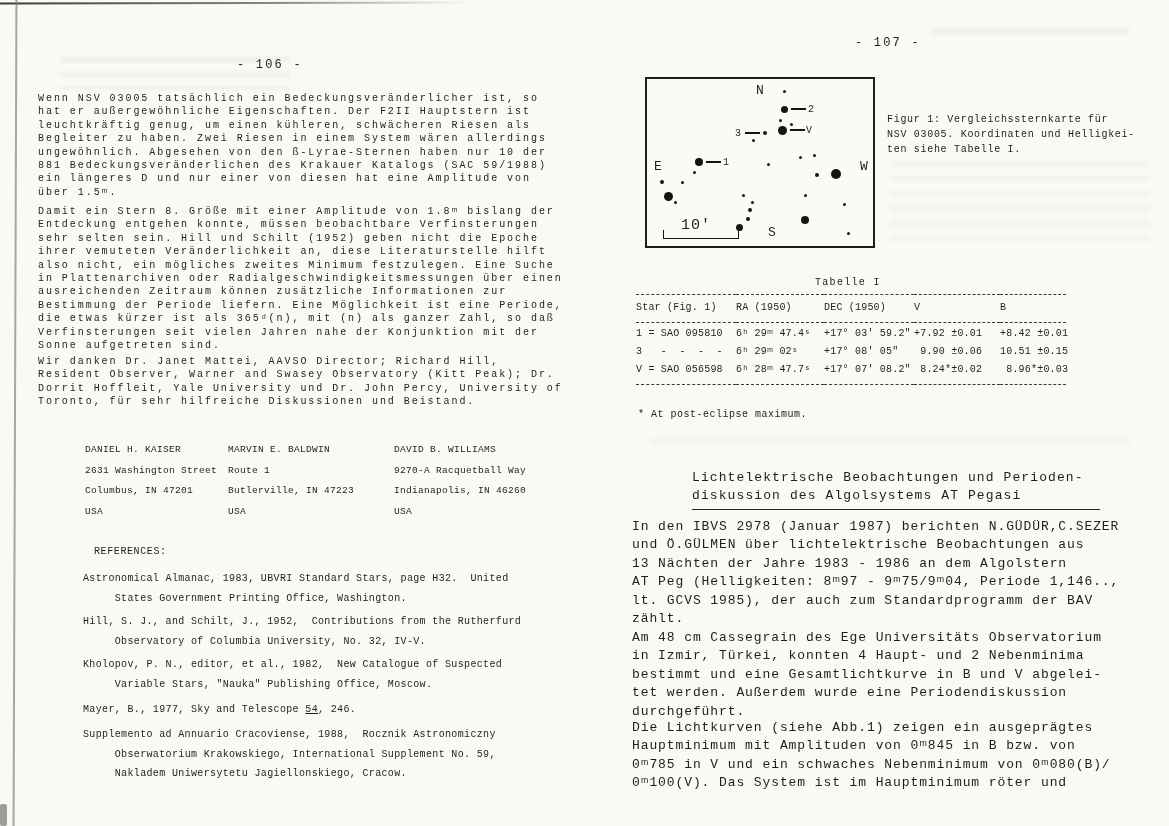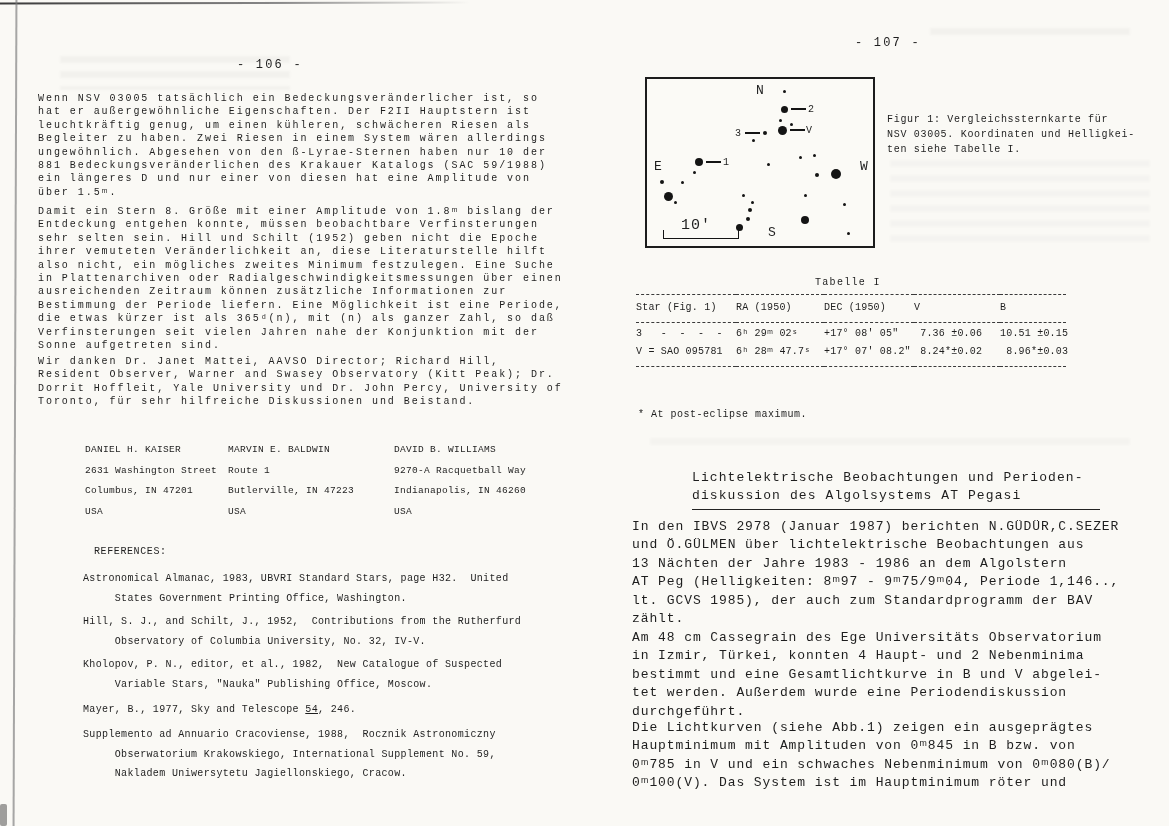--- a/index.html
+++ b/index.html
@@ -176,28 +176,35 @@
     <tr>
       <th>Star (Fig. 1)</th>
       <th>RA (1950)</th>
       <th>DEC (1950)</th>
       <th>V</th>
       <th>B</th>
     </tr>
   </thead>
   <tbody>
     <tr>
+      <td>1 = SAO 095810</td>
+      <td>6ʰ 29ᵐ 47.4ˢ</td>
+      <td>+17° 03' 59.2"</td>
+      <td>+7.92 ±0.01</td>
+      <td>+8.42 ±0.01</td>
+    </tr>
+    <tr>
       <td>3   -  -  -  -</td>
       <td>6ʰ 29ᵐ 02ˢ</td>
       <td>+17° 08' 05"</td>
-      <td> 7.36 ±0.06</td>
+      <td> 9.90 ±0.06</td>
       <td>10.51 ±0.15</td>
     </tr>
     <tr class="last">
-      <td>V = SAO 095781</td>
+      <td>V = SAO 056598</td>
       <td>6ʰ 28ᵐ 47.7ˢ</td>
       <td>+17° 07' 08.2"</td>
       <td> 8.24*±0.02</td>
       <td> 8.96*±0.03</td>
     </tr>
   </tbody>
 </table>
 <div class="abs foot" style="left:638px;top:409px">* At post-eclipse maximum.</div>
 
 <div class="abs art-head" style="left:692px;top:469px">Lichtelektrische Beobachtungen und Perioden-</div>

